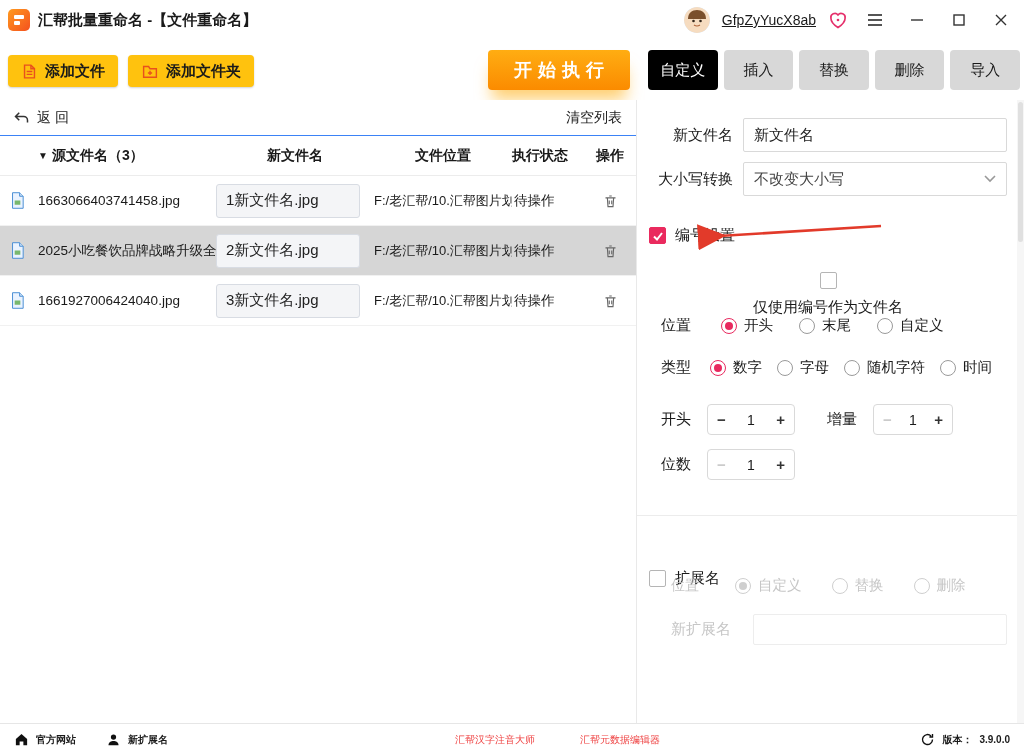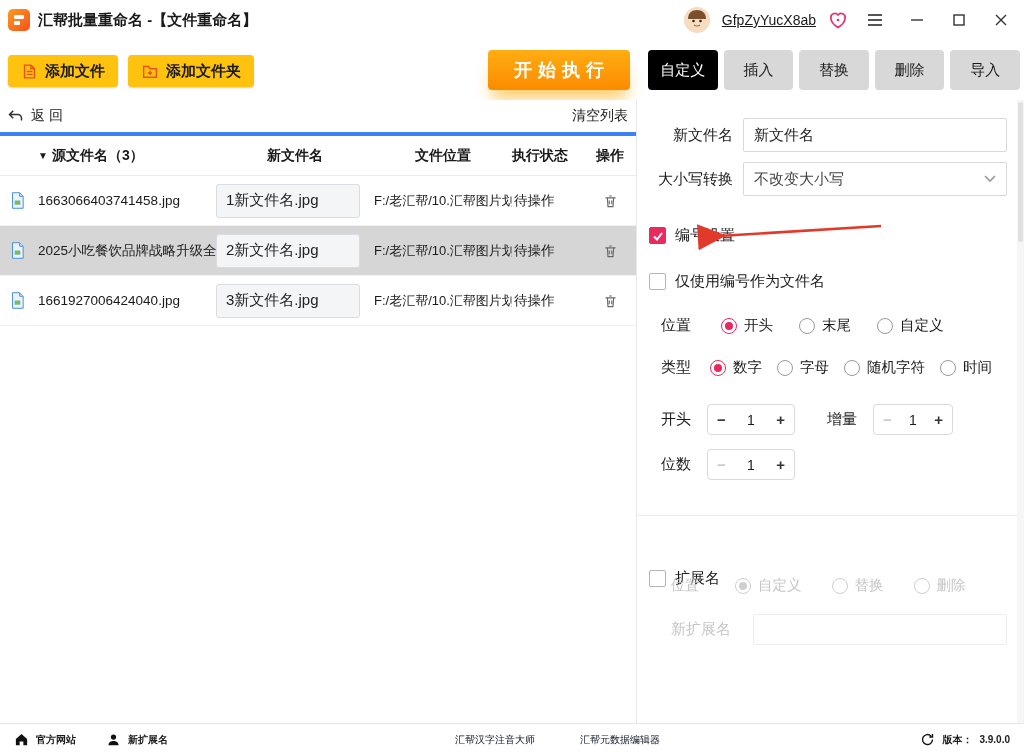--- a/index.html
+++ b/index.html
@@ -31,22 +31,22 @@
     border-radius:4px; background:linear-gradient(180deg,#ffad12,#fb8b00);
     color:#fff; font-size:18px; font-weight:bold; letter-spacing:6px; text-indent:6px;
     display:flex; align-items:center; justify-content:center; cursor:pointer;
     box-shadow:0 14px 16px -4px rgba(255,170,0,.55); }
   .tabs { position:absolute; left:648px; right:4px; top:2px; height:40px; display:flex; gap:6px; }
   .tab { flex:1; height:40px; border-radius:4px; background:#d8d8d8;
     display:flex; align-items:center; justify-content:center; font-size:15px; cursor:pointer; }
   .tab.active { background:#000; color:#fff; }
   
   .list-pane { position:absolute; top:100px; left:0; width:636px; bottom:32px; background:#fff; }
-  .list-toolbar { height:36px; display:flex; align-items:center; padding:0 8px;
-    border-bottom:4px solid #3b82f6; font-size:14px; }
+  .list-toolbar { height:36px; display:flex; align-items:center; padding:0 14px;
+    border-bottom:1px solid #3b82f6; font-size:14px; }
   .back { display:flex; align-items:center; gap:8px; cursor:pointer; }
   .clear { margin-left:auto; cursor:pointer; }
   .lgrid { display:grid; grid-template-columns:28px 178px 158px 138px 72px 1fr;
     align-items:center; padding-left:10px; }
   .list-header { height:40px; border-bottom:1px solid #ececec; font-weight:bold; font-size:14px; }
   .h-src { display:flex; align-items:center; gap:4px; grid-column:2; cursor:pointer; }
   .h-center { text-align:center; }
   .sort-tri { font-size:10px; line-height:1; }
   .row { height:50px; border-bottom:1px solid #f1f1f1; font-size:13.5px; cursor:pointer; }
   .row.selected { background:#d6d6d6; }
@@ -95,21 +95,21 @@
   .scrollbar { position:absolute; right:0; top:100px; bottom:32px; width:7px;
     background:#f6f6f6; }
   .scroll-thumb { position:absolute; top:2px; left:1px; width:5px; height:140px;
     border-radius:3px; background:#e0e0e0; }
   
   .statusbar { position:absolute; left:0; right:0; bottom:0; height:32px;
     border-top:1px solid #e6e6e6; background:#fff;
     display:flex; align-items:center; padding:0 14px; font-size:10px; }
   .sb-item { display:flex; align-items:center; gap:7px; font-weight:bold; cursor:pointer; }
   .sb-item + .sb-item { margin-left:30px; }
-  .sb-center { position:absolute; left:455px; display:flex; gap:45px; color:#0f172a; font-weight:normal; }
+  .sb-center { position:absolute; left:455px; display:flex; gap:45px; color:#ef4444; font-weight:normal; }
   .sb-center span { cursor:pointer; }
   .sb-version { margin-left:auto; display:flex; align-items:center; gap:7px; font-weight:bold; }
 </style>
 </head>
 <body>
 
 <div class="window">
 
   <div class="titlebar">
     <span class="app-logo">
@@ -324,21 +324,21 @@
 
     <svg class="arrow-svg" width="230" height="42">
       <defs>
         <marker id="ah" markerWidth="11" markerHeight="10" refX="9" refY="5" orient="auto">
           <path d="M0 0 L11 5 L0 10 z" fill="#e23a2a" transform="rotate(180 5.5 5)"></path>
         </marker>
       </defs>
       <line x1="198" y1="18" x2="20" y2="29" stroke="#e23a2a" stroke-width="2.6" marker-end="url(#ah)"></line>
     </svg>
 
-    <div class="p-row chk-row" style="top:172px;">
+    <div class="p-row chk-row" style="top:172px;flex-direction:column;">
       <span class="checkbox"></span>
       <span>仅使用编号作为文件名</span>
     </div>
 
     <div class="p-row" style="top:216px; left:24px; gap:26px;">
       <span class="grp-label">位置</span>
       <span class="opt">
         <span class="radio sel">
             <span class="dot"></span>
           </span>

